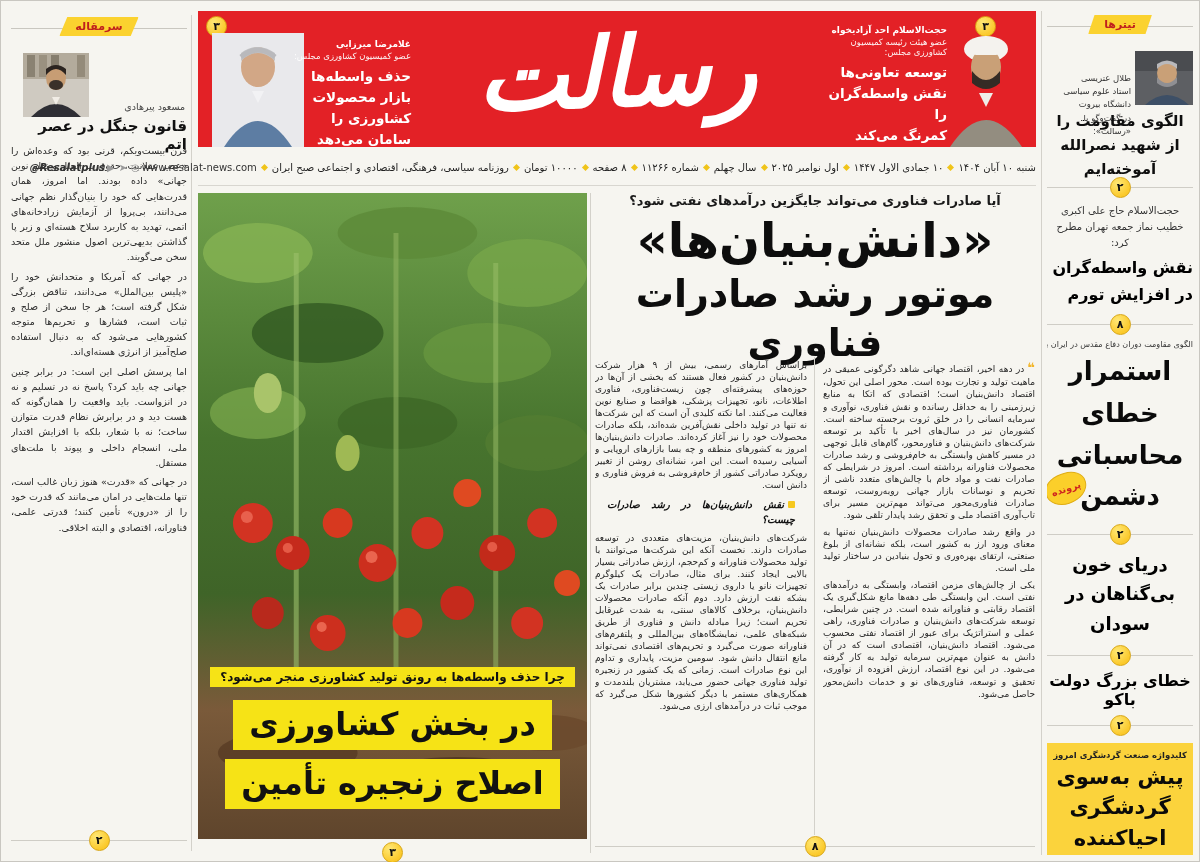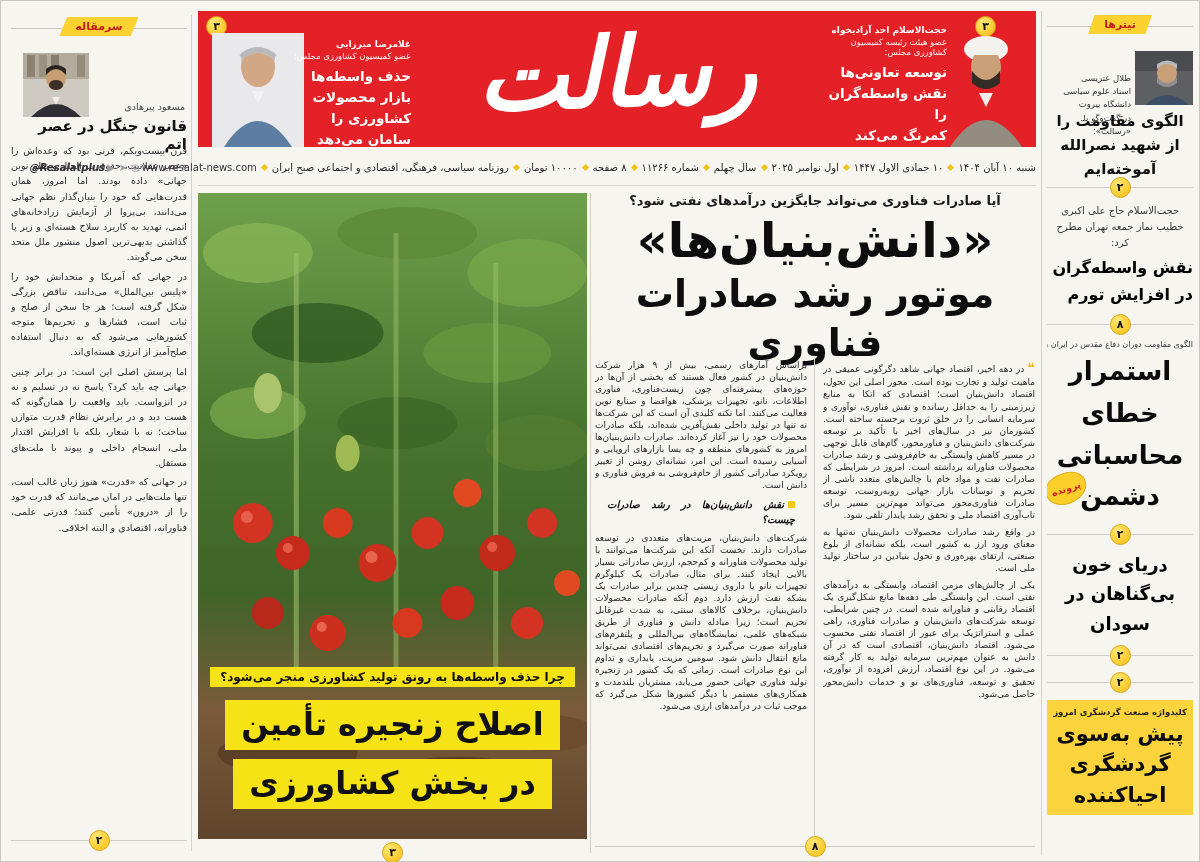--- a/index.html
+++ b/index.html
@@ -265,22 +265,22 @@
       <circle cx="210" cy="430" r="15" fill="#d7391f"></circle>
       <circle cx="260" cy="410" r="17" fill="#c52a1c"></circle>
       <circle cx="330" cy="430" r="16" fill="#d23322"></circle>
       <circle cx="370" cy="390" r="13" fill="#df4a21"></circle>
       <ellipse cx="90" cy="560" rx="70" ry="22" fill="#583b24" opacity=".8"></ellipse>
       <ellipse cx="260" cy="590" rx="90" ry="26" fill="#4e341f" opacity=".8"></ellipse>
       <ellipse cx="350" cy="540" rx="50" ry="18" fill="#6b4a2d" opacity=".9"></ellipse>
     </svg>
     <figcaption class="ps-cap">
       <div><span class="hl ps-kicker">چرا حذف واسطه‌ها به رونق تولید کشاورزی منجر می‌شود؟</span></div>
+      <div><span class="hl ps-line">در بخش کشاورزی</span></div>
       <div><span class="hl ps-line">اصلاح زنجیره تأمین</span></div>
-      <div><span class="hl ps-line">در بخش کشاورزی</span></div>
     </figcaption>
   </figure>
   <div class="ps-badge">
     <span class="badge">۳</span>
   </div>
 
   <div class="vr" style="left:589px; top:192px; height:660px;"></div>
 
   <article class="article">
     <p class="art-kicker">آیا صادرات فناوری می‌تواند جایگزین درآمدهای نفتی شود؟</p>
@@ -355,20 +355,23 @@
     </div>
 
     <div class="sb-item">
       <div class="sb4-head preline">دریای خون
 بی‌گناهان در سودان</div>
     </div>
     <div class="rulebadge srow">
       <span class="badge">۲</span>
     </div>
 
+    <div class="sb-item">
+      <div class="sb5-head">خطای بزرگ دولت باکو</div>
+    </div>
     <div class="rulebadge srow">
       <span class="badge">۲</span>
     </div>
 
     <div class="tourbox">
       <div class="tb-kick">کلیدواژه صنعت گردشگری امروز بررسی شد</div>
       <div class="tb-head preline">پیش به‌سوی
 گردشگری
 احیاکننده</div>
 

